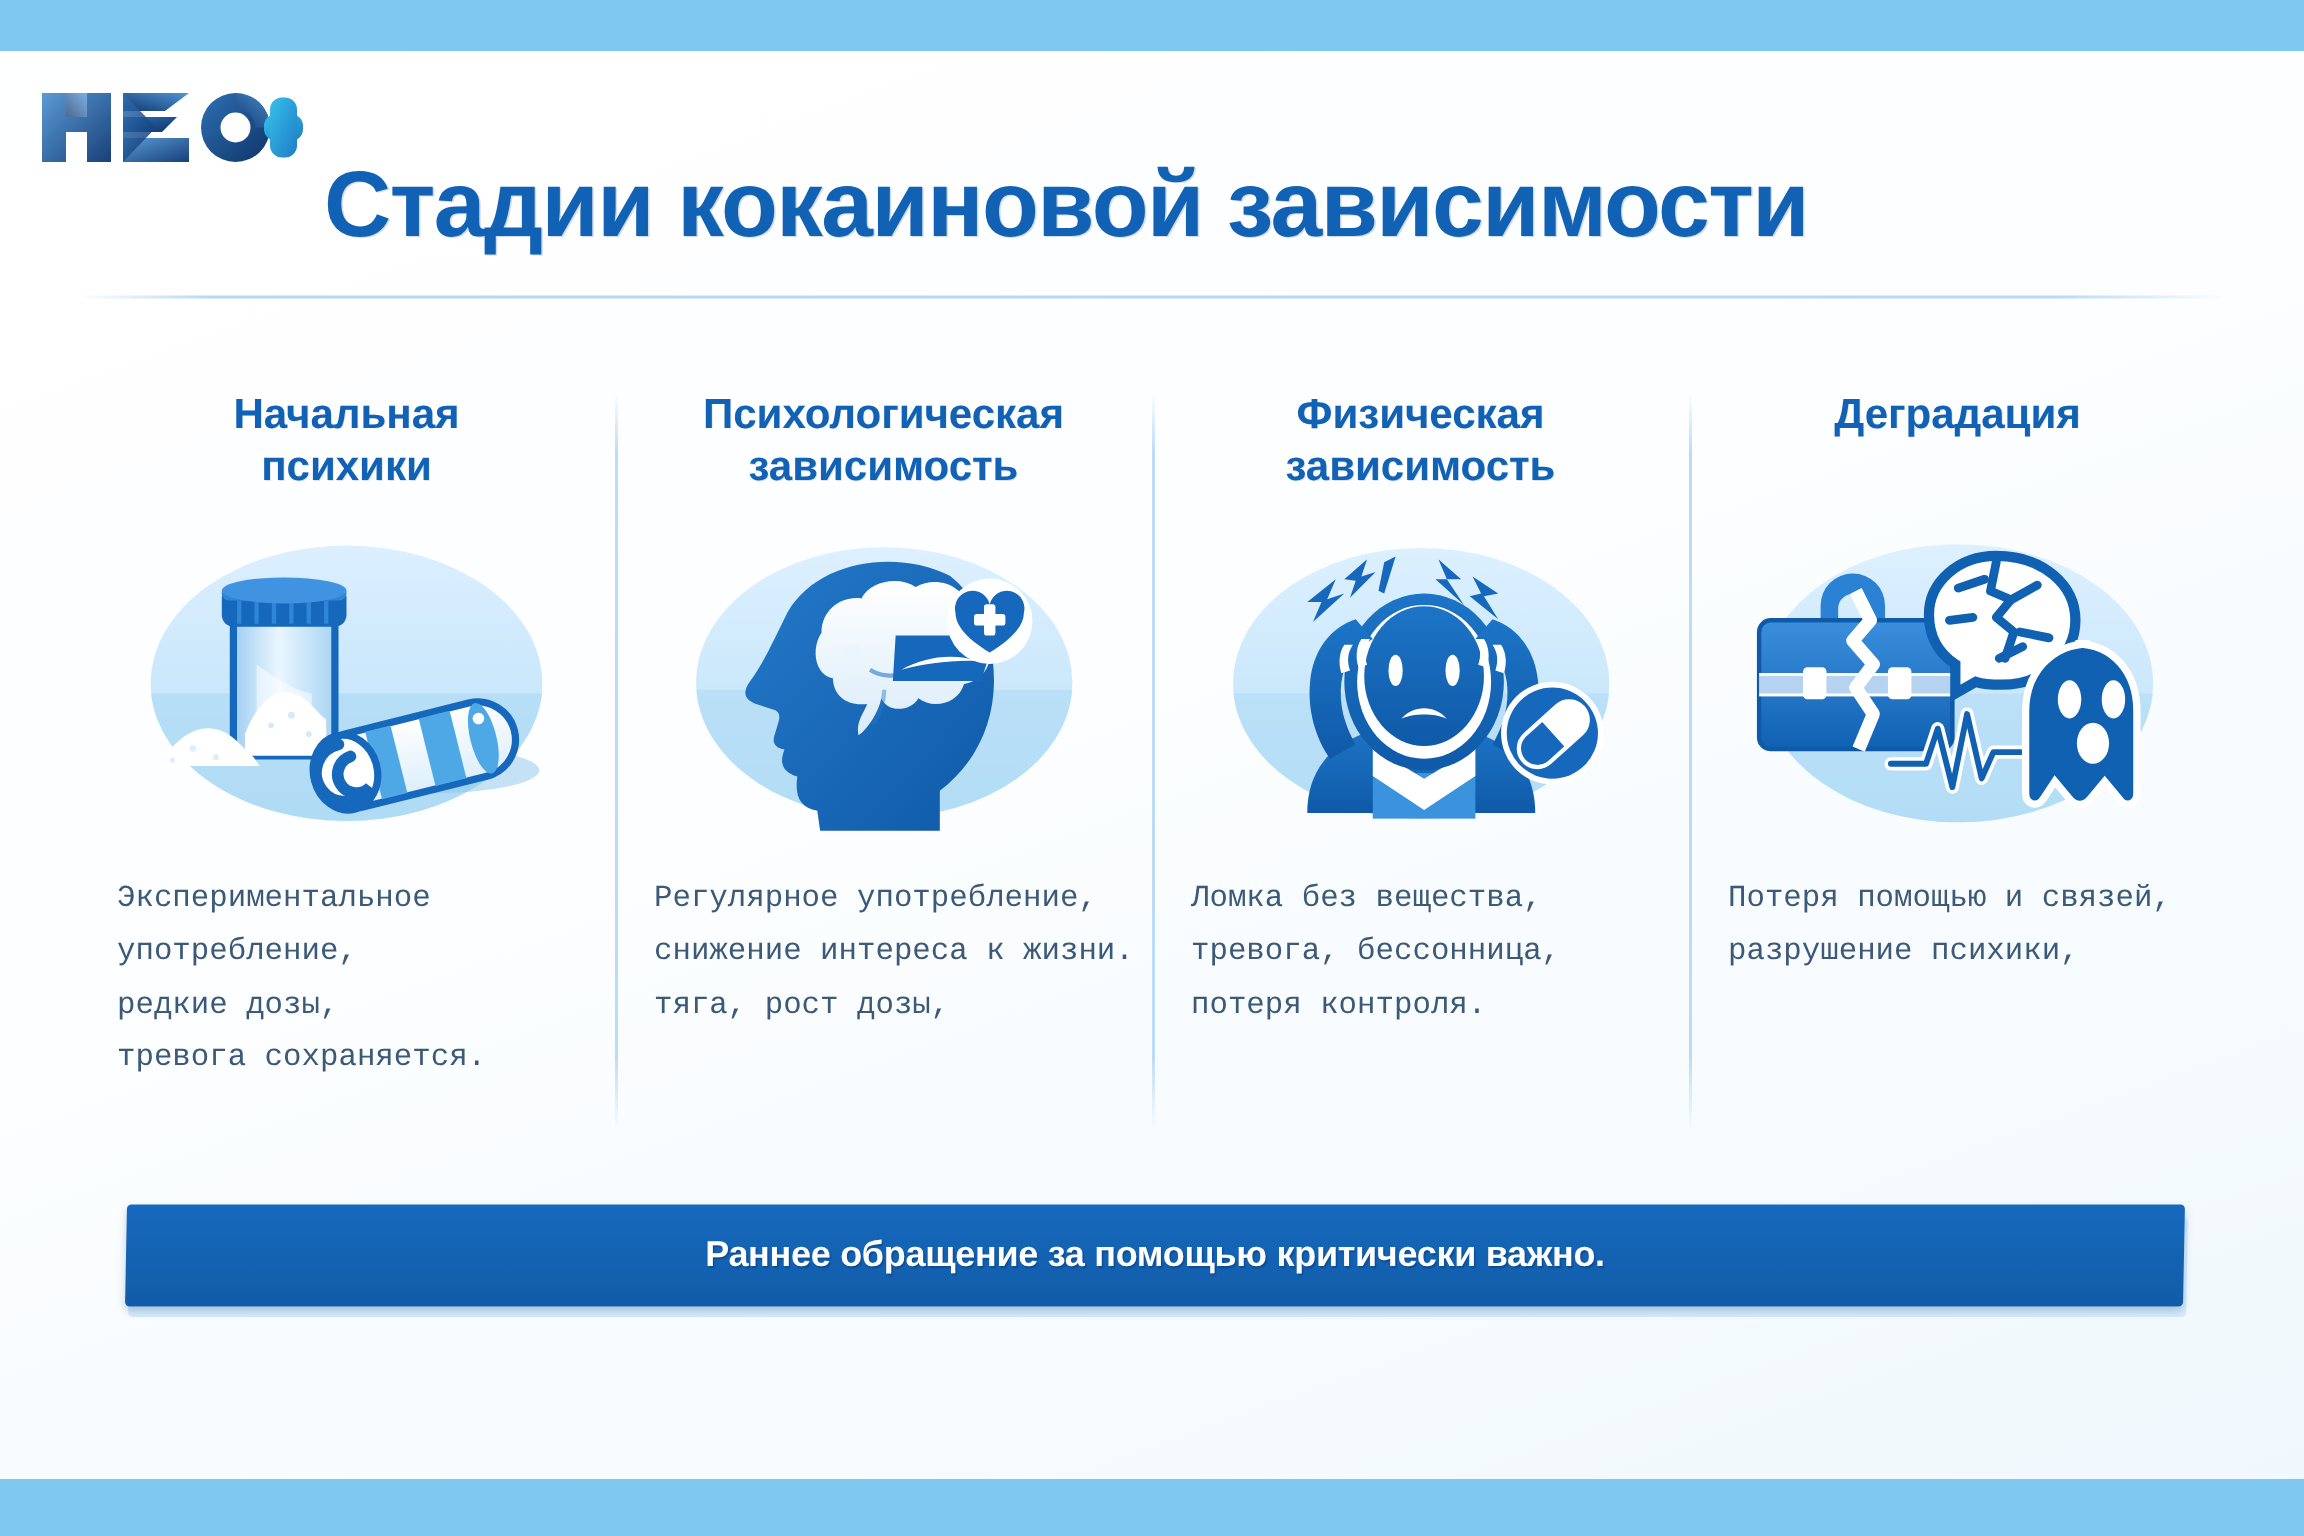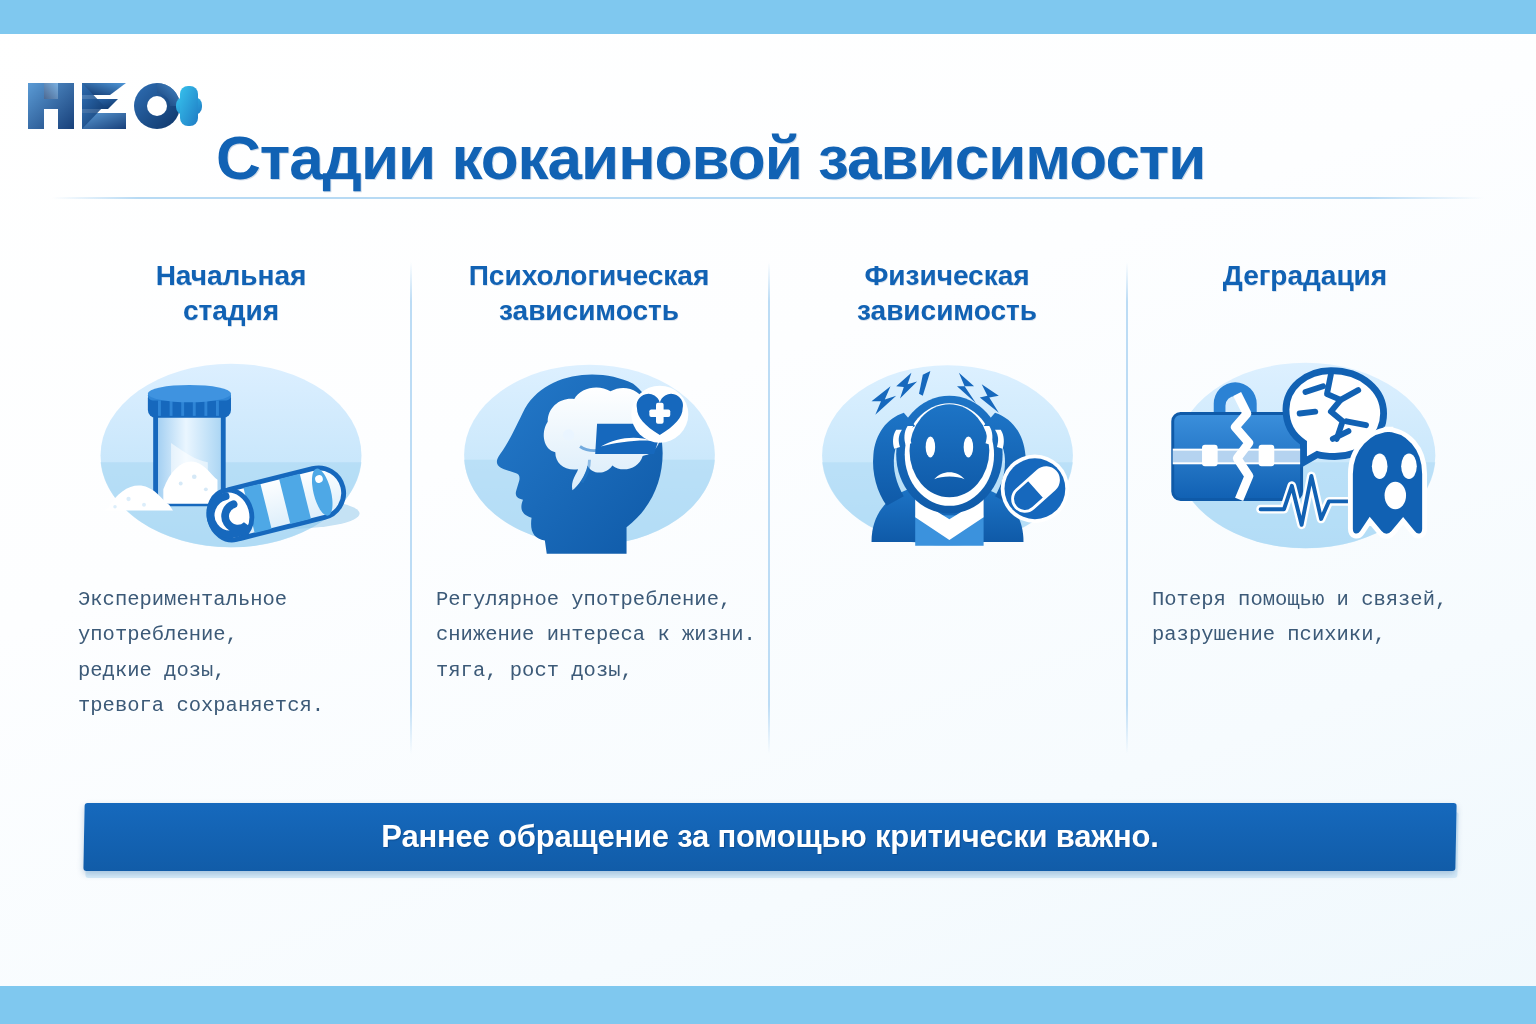--- a/index.html
+++ b/index.html
@@ -16,21 +16,21 @@
   .band-top{
     position:absolute;left:0;top:0;width:1536px;height:34px;
     background:#7fc8ef;
   }
   .band-bottom{
     position:absolute;left:0;top:986px;width:1536px;height:38px;
     background:#7fc8ef;
   }
 
   
-  .header{position:absolute;left:0;top:34px;width:1536px;height:164px;margin-top:21px;}
+  .header{position:absolute;left:0;top:34px;width:1536px;height:164px;}
   .logo{
     position:absolute;left:24px;top:20px;width:180px;height:62px;
   }
   .logo svg{display:block;}
   .title{
     position:absolute;left:216px;top:72px;width:1100px;
     font-size:62px;font-weight:bold;color:#1162b4;
     letter-spacing:-1px;line-height:1;
     white-space:nowrap;
     text-shadow:1px 1px 0 rgba(0,60,130,.18);
@@ -79,21 +79,21 @@
   }
   .banner{
     position:absolute;left:84px;top:803px;width:1372px;height:68px;
     background:linear-gradient(180deg,#1669bd 0%,#115ca8 100%);
     border-radius:3px;transform:skewX(-1.1deg);
     box-shadow:0 3px 6px rgba(16,70,130,.25);
   }
   .banner-text{
     position:absolute;left:84px;top:803px;width:1372px;height:68px;
     display:flex;align-items:center;justify-content:center;
-    color:#ffffff;font-size:31px;font-weight:bold;letter-spacing:-.2px;
+    color:#ffffff;font-size:24px;font-weight:bold;letter-spacing:-.2px;
     text-shadow:1px 1px 1px rgba(0,40,90,.35);
   }
 </style>
 </head>
 <body>
 
 <div class="poster">
 
   <div class="band-top"></div>
 
@@ -139,21 +139,21 @@
 
     <div class="title">Стадии кокаиновой зависимости</div>
   </div>
   <div class="head-rule"></div>
 
   <div class="columns">
 
     <div class="col">
       <div class="col-title">
         <span>Начальная</span><br>
-        <span>стадия</span>
+        <span>психики</span>
       </div>
       <div class="icon-wrap">
         <svg viewBox="0 0 300 210" width="290" height="205">
           <defs>
             <linearGradient id="e1" x1="0" y1="0" x2="0" y2="1">
               <stop offset="0" stop-color="#dcefff"></stop>
                 <stop offset="1" stop-color="#b9e0f8"></stop>
             </linearGradient>
             <linearGradient id="jarg" x1="0" y1="0" x2="1" y2="0">
               <stop offset="0" stop-color="#9fcdf1"></stop>
@@ -312,20 +312,25 @@
           </g>
 
           <circle cx="242" cy="140" r="36" fill="#ffffff"></circle>
           <circle cx="242" cy="140" r="32" fill="#1668bd"></circle>
           <g transform="rotate(-42 242 140)">
             <rect x="214" y="128" width="56" height="26" rx="13" fill="#1668bd" stroke="#ffffff" stroke-width="3"></rect>
             <path d="M242 128 h15 a13 13 0 0 1 0 26 h-15 z" fill="#ffffff"></path>
           </g>
         </svg>
       </div>
+      <div class="col-body">
+        <span class="ln">Ломка без вещества,</span>
+        <span class="ln">тревога, бессонница,</span>
+        <span class="ln">потеря контроля.</span>
+      </div>
     </div>
 
     <div class="col">
       <div class="col-title">
         <span>Деградация</span>
       </div>
       <div class="icon-wrap">
         <svg viewBox="0 0 300 210" width="295" height="205">
           <defs>
             <linearGradient id="e4" x1="0" y1="0" x2="0" y2="1">

